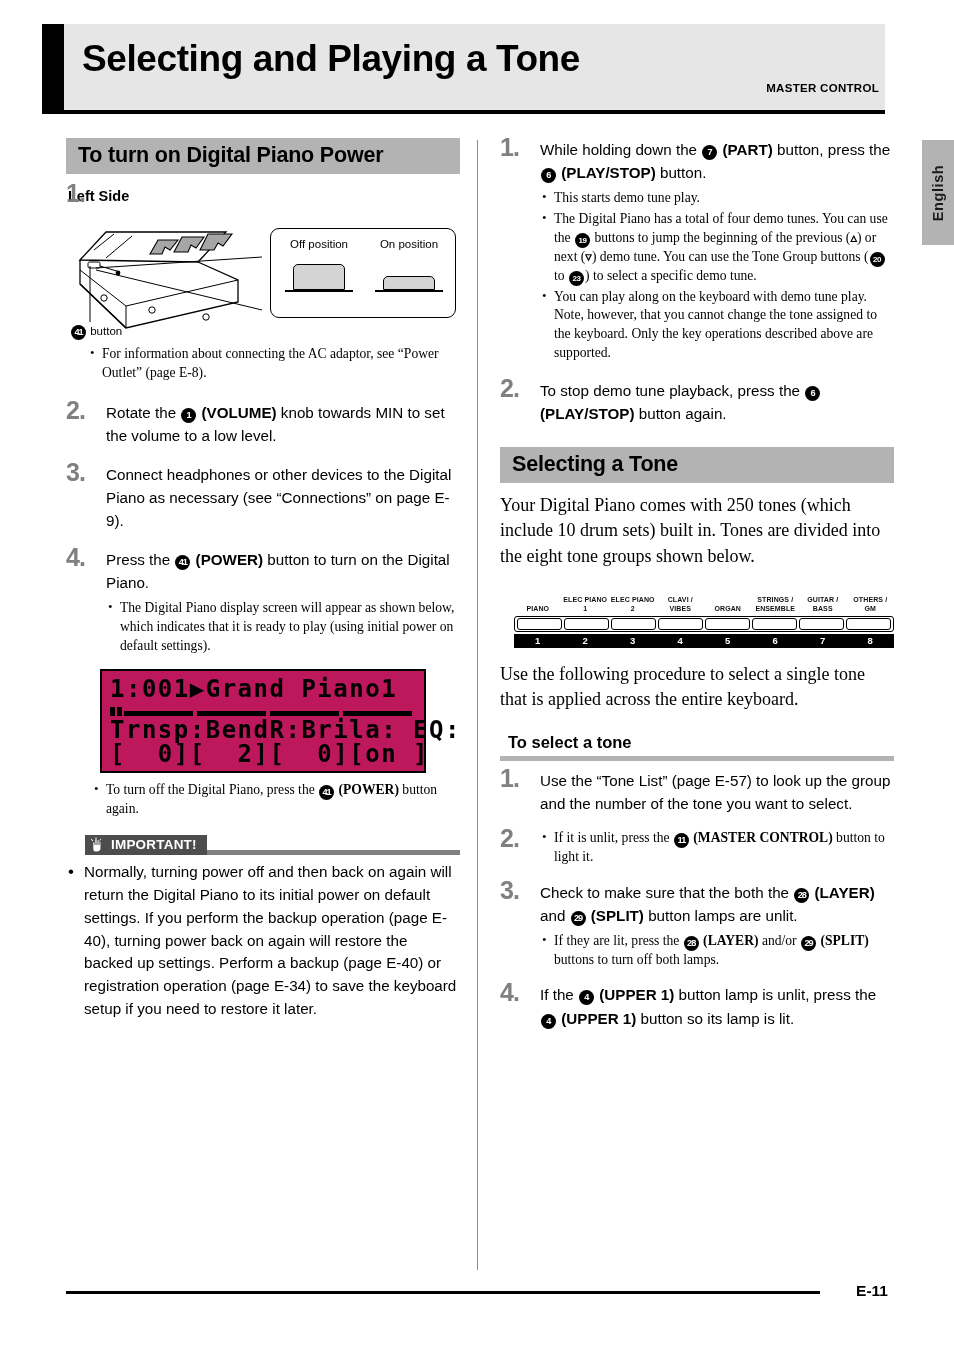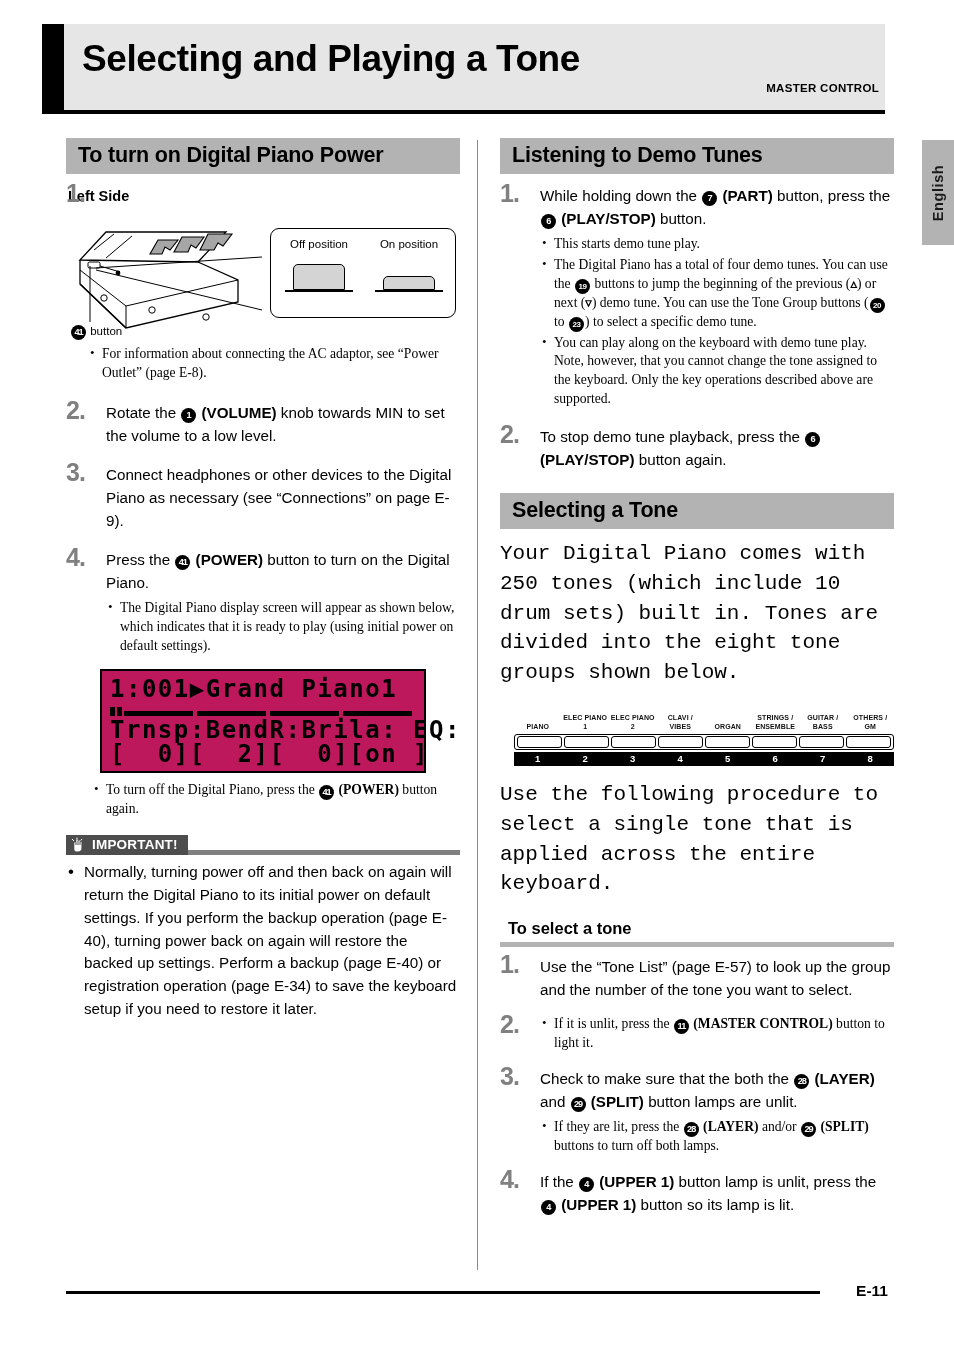--- a/index.html
+++ b/index.html
@@ -146,22 +146,22 @@
   }
   ul.bul li::before {
     content: "\2022";
     position: absolute;
     left: 2px; top: -1px;
     font-size: 13px;
   }
   ul.bul.indent { margin-left: 22px; }
 
   .body-serif {
-    font-family: Liberation Mono, monospace;
-    font-size: 21px;
+    font-family: Liberation Serif, serif;
+    font-size: 18px;
     line-height: 1.42;
   }
 
   b, .bold { font-weight: bold; }
 
   
   .cnum {
     display: inline-block;
     background: #000;
     color: #fff;
@@ -284,20 +284,21 @@
     margin-top: 16px;
   }
   .imp-badge {
     background: #4d4d4d;
     color: #fff;
     font-size: 13.5px;
     font-weight: bold;
     letter-spacing: 0.2px;
     padding: 2px 10px 3px 26px;
     position: relative;
+    margin-left: 19px;
   }
   .imp-icon {
     position: absolute;
     left: 3px; top: 1px;
     width: 20px; height: 18px;
   }
   .imp-fill {
     flex: 1;
     background: #808080;
     align-self: flex-end;
@@ -515,21 +516,20 @@
       <span>IMPORTANT!</span>
     </div>
     <div class="imp-fill"></div>
   </div>
   <div class="imp-body">Normally, turning power off and then back on again will return the Digital Piano to its initial power on default settings. If you perform the backup operation (page E-40), turning power back on again will restore the backed up settings. Perform a backup (page E-40) or registration operation (page E-34) to save the keyboard setup if you need to restore it later.</div>
 
 </div>
 
 <div class="col col-right">
 
-  <div class="sec-head">Listening to Demo Tunes</div>
 
   <div class="step">
     <div class="step-num">1.</div>
     <div class="step-body"><span>While holding down the </span><span class="cnum">7</span><b> (PART)</b><span> button, press the </span><span class="cnum">6</span><b> (PLAY/STOP)</b><span> button.</span></div>
 
     <ul class="bul">
       <li>This starts demo tune play.</li>
       <li>The Digital Piano has a total of four demo tunes. You can use the <span class="cnum sm serif-ctx">19</span> buttons to jump the beginning of the previous (<span class="arrow-gl">▵</span>) or next (<span class="arrow-gl">▿</span>) demo tune. You can use the Tone Group buttons (<span class="cnum sm serif-ctx">20</span> to <span class="cnum sm serif-ctx">23</span>) to select a specific demo tune.</li>
       <li>You can play along on the keyboard with demo tune play. Note, however, that you cannot change the tone assigned to the keyboard. Only the key operations described above are supported.</li>
     </ul>

